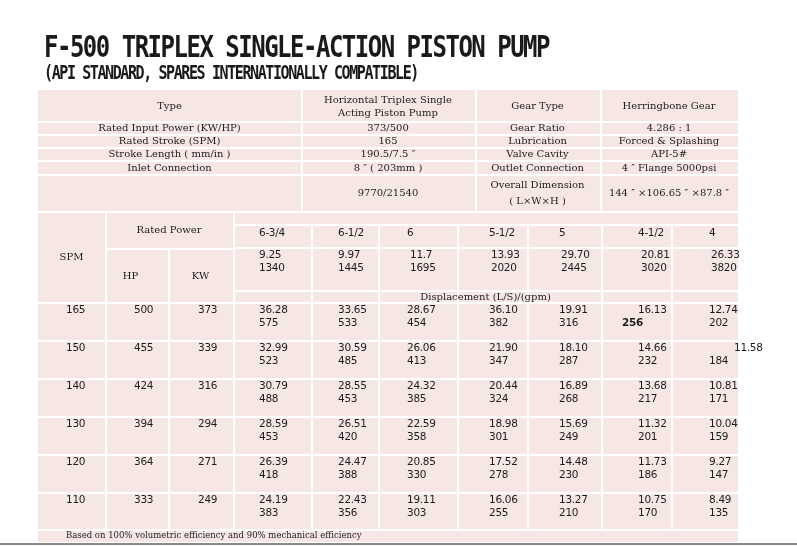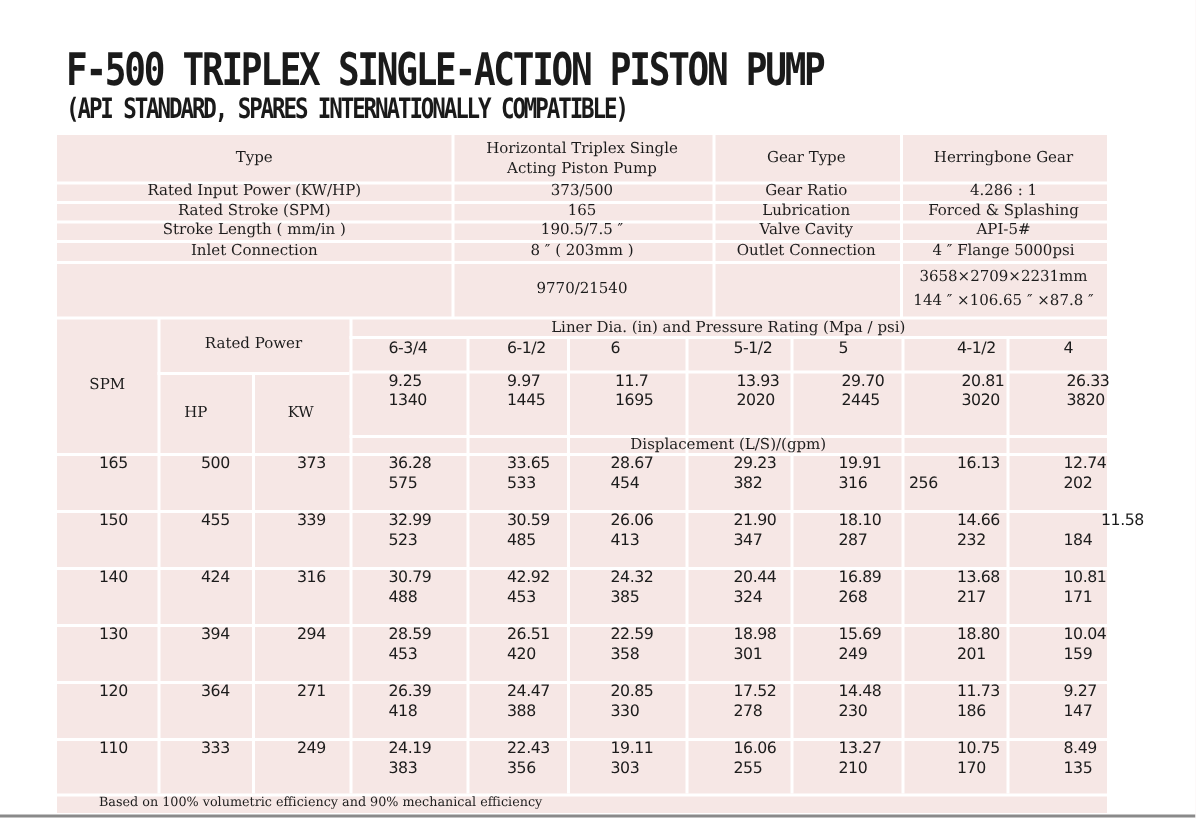--- a/index.html
+++ b/index.html
@@ -65,22 +65,25 @@
   <div class="cell c" style="left:263px;top:57px;width:174px;height:13px">190.5/7.5 ″</div>
   <div class="cell c" style="left:437px;top:57px;width:125px;height:13px">Valve Cavity</div>
   <div class="cell c" style="left:562px;top:57px;width:138px;height:13px">API-5#</div>
 
   <div class="cell c" style="left:0;top:70px;width:263px;height:14px">Inlet Connection</div>
   <div class="cell c" style="left:263px;top:70px;width:174px;height:14px">8 ″  ( 203mm )</div>
   <div class="cell c" style="left:437px;top:70px;width:125px;height:14px">Outlet Connection</div>
   <div class="cell c" style="left:562px;top:70px;width:138px;height:14px">4 ″ Flange 5000psi</div>
 
   <div class="cell c" style="left:263px;top:84px;width:174px;height:37px">9770/21540</div>
+  <div class="cell c" style="left:437px;top:84px;width:125px;height:37px;line-height:16px">
+    <span>Overall Dimension</span>
+    <span>( L×W×H )</span>
+  </div>
   <div class="cell c" style="left:562px;top:84px;width:138px;height:37px;line-height:16px">
-    <span>3658×2709×2231mm</span>
     <span>144 ″ ×106.65 ″ ×87.8 ″</span>
   </div>
 
   <div class="vl" style="left:67px;top:122px;height:317px"></div>
   <div class="vl" style="left:195px;top:122px;height:317px"></div>
   <div class="vl" style="left:130px;top:158px;height:281px"></div>
   <div class="vl" style="left:273px;top:135px;height:304px"></div>
   <div class="vl" style="left:340px;top:135px;height:304px"></div>
   <div class="vl" style="left:419px;top:135px;height:304px"></div>
   <div class="vl" style="left:489px;top:135px;height:304px"></div>
@@ -96,21 +99,20 @@
   <div class="hl" style="left:0;top:288px;width:700px"></div>
   <div class="hl" style="left:0;top:326px;width:700px"></div>
   <div class="hl" style="left:0;top:364px;width:700px"></div>
   <div class="hl" style="left:0;top:402px;width:700px"></div>
   <div class="hl" style="left:0;top:439px;width:700px"></div>
 
   <div class="cell c" style="left:0;top:155px;width:67px;height:22px">SPM</div>
   <div class="cell c" style="left:67px;top:130px;width:128px;height:18px">Rated Power</div>
   <div class="cell c" style="left:67px;top:178px;width:51px;height:14px">HP</div>
   <div class="cell c" style="left:130px;top:178px;width:65px;height:14px">KW</div>
-  <div class="cell c" style="left:195px;top:121px;width:505px;height:14px">Liner Dia. (in) and Pressure Rating (Mpa / psi)</div>
   <div class="cell c" style="left:195px;top:200px;width:505px;height:13px">Displacement (L/S)/(gpm)</div>
 
   <div>
     <div class="num" style="left:221px;top:136px">6-3/4</div>
     <div class="num" style="left:300px;top:136px">6-1/2</div>
     <div class="num" style="left:369px;top:136px">6</div>
     <div class="num" style="left:451px;top:136px">5-1/2</div>
     <div class="num" style="left:521px;top:136px">5</div>
     <div class="num" style="left:600px;top:136px">4-1/2</div>
     <div class="num" style="left:671px;top:136px">4</div>
@@ -136,26 +138,26 @@
       <div>
         <div class="num" style="left: 28px; top: 213px;">165</div>
         <div class="num" style="left: 96px; top: 213px;">500</div>
         <div class="num" style="left: 160px; top: 213px;">373</div>
         <div class="num" style="left: 221px; top: 213px;">36.28</div>
         <div class="num" style="left: 221px; top: 226px;">575</div>
         <div class="num" style="left: 300px; top: 213px;">33.65</div>
         <div class="num" style="left: 300px; top: 226px;">533</div>
         <div class="num" style="left: 369px; top: 213px;">28.67</div>
         <div class="num" style="left: 369px; top: 226px;">454</div>
-        <div class="num" style="left: 451px; top: 213px;">29.23</div>
+        <div class="num" style="left: 451px; top: 213px;">36.10</div>
         <div class="num" style="left: 451px; top: 226px;">382</div>
         <div class="num" style="left: 521px; top: 213px;">19.91</div>
         <div class="num" style="left: 521px; top: 226px;">316</div>
         <div class="num" style="left: 600px; top: 213px;">16.13</div>
-        <div class="num" style="left: 568px; top: 226px;">256</div>
+        <div class="num" style="left: 584px; top: 226px; font-weight: bold;">256</div>
         <div class="num" style="left: 671px; top: 213px;">12.74</div>
         <div class="num" style="left: 671px; top: 226px;">202</div>
       </div>
       <div>
         <div class="num" style="left: 28px; top: 251px;">150</div>
         <div class="num" style="left: 96px; top: 251px;">455</div>
         <div class="num" style="left: 160px; top: 251px;">339</div>
         <div class="num" style="left: 221px; top: 251px;">32.99</div>
         <div class="num" style="left: 221px; top: 264px;">523</div>
         <div class="num" style="left: 300px; top: 251px;">30.59</div>
@@ -170,21 +172,21 @@
         <div class="num" style="left: 600px; top: 264px;">232</div>
         <div class="num" style="left: 671px; top: 251px; margin-left: 25px;">11.58</div>
         <div class="num" style="left: 671px; top: 264px;">184</div>
       </div>
       <div>
         <div class="num" style="left: 28px; top: 289px;">140</div>
         <div class="num" style="left: 96px; top: 289px;">424</div>
         <div class="num" style="left: 160px; top: 289px;">316</div>
         <div class="num" style="left: 221px; top: 289px;">30.79</div>
         <div class="num" style="left: 221px; top: 302px;">488</div>
-        <div class="num" style="left: 300px; top: 289px;">42.92</div>
+        <div class="num" style="left: 300px; top: 289px;">28.55</div>
         <div class="num" style="left: 300px; top: 302px;">453</div>
         <div class="num" style="left: 369px; top: 289px;">24.32</div>
         <div class="num" style="left: 369px; top: 302px;">385</div>
         <div class="num" style="left: 451px; top: 289px;">20.44</div>
         <div class="num" style="left: 451px; top: 302px;">324</div>
         <div class="num" style="left: 521px; top: 289px;">16.89</div>
         <div class="num" style="left: 521px; top: 302px;">268</div>
         <div class="num" style="left: 600px; top: 289px;">13.68</div>
         <div class="num" style="left: 600px; top: 302px;">217</div>
         <div class="num" style="left: 671px; top: 289px;">10.81</div>
@@ -197,21 +199,21 @@
         <div class="num" style="left: 221px; top: 327px;">28.59</div>
         <div class="num" style="left: 221px; top: 340px;">453</div>
         <div class="num" style="left: 300px; top: 327px;">26.51</div>
         <div class="num" style="left: 300px; top: 340px;">420</div>
         <div class="num" style="left: 369px; top: 327px;">22.59</div>
         <div class="num" style="left: 369px; top: 340px;">358</div>
         <div class="num" style="left: 451px; top: 327px;">18.98</div>
         <div class="num" style="left: 451px; top: 340px;">301</div>
         <div class="num" style="left: 521px; top: 327px;">15.69</div>
         <div class="num" style="left: 521px; top: 340px;">249</div>
-        <div class="num" style="left: 600px; top: 327px;">18.80</div>
+        <div class="num" style="left: 600px; top: 327px;">11.32</div>
         <div class="num" style="left: 600px; top: 340px;">201</div>
         <div class="num" style="left: 671px; top: 327px;">10.04</div>
         <div class="num" style="left: 671px; top: 340px;">159</div>
       </div>
       <div>
         <div class="num" style="left: 28px; top: 365px;">120</div>
         <div class="num" style="left: 96px; top: 365px;">364</div>
         <div class="num" style="left: 160px; top: 365px;">271</div>
         <div class="num" style="left: 221px; top: 365px;">26.39</div>
         <div class="num" style="left: 221px; top: 378px;">418</div>

